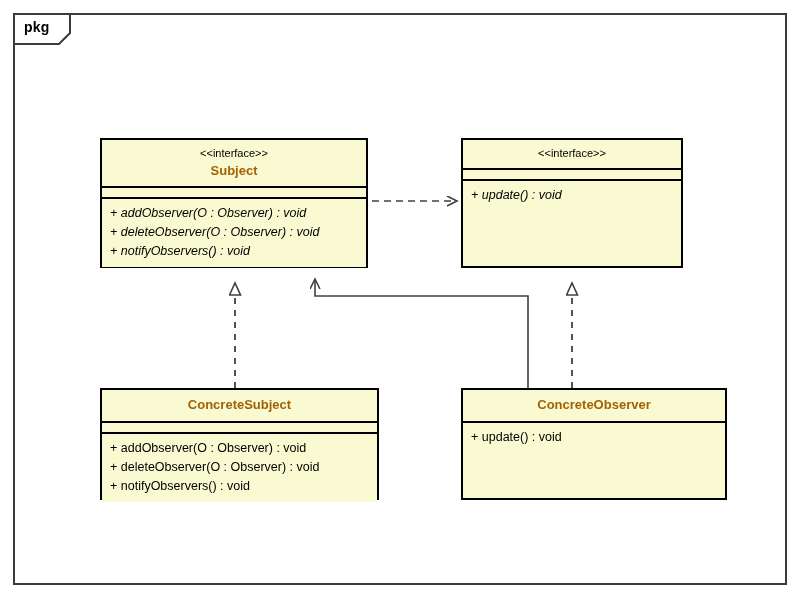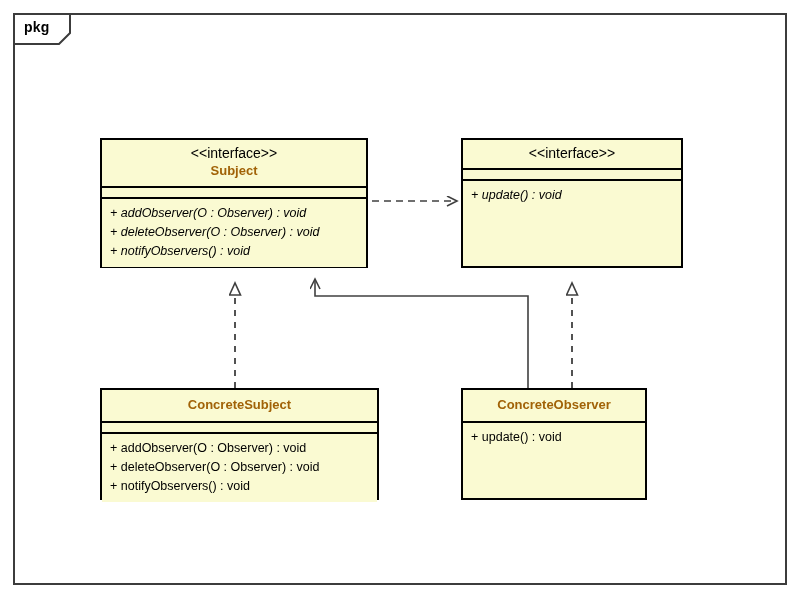--- a/index.html
+++ b/index.html
@@ -64,21 +64,21 @@
     border-top: 2px solid #000000;
   }
   .comp-empty {
     height: 11px;
   }
   .comp-body {
     padding: 5px 8px 6px 8px;
   }
   .stereotype {
     display: block;
-    font-size: 14px;
+    font-size: 11px;
     color: #000000;
     line-height: 17px;
   }
   .cname {
     display: block;
     font-size: 13px;
     font-weight: bold;
     color: #a16207;
     line-height: 18px;
   }
@@ -174,21 +174,21 @@
       <span class="cname">ConcreteSubject</span>
     </div>
     <div class="compartment comp-divider comp-empty"></div>
     <div class="compartment comp-divider comp-body">
       <span class="member">+ addObserver(O : Observer) : void</span>
       <span class="member">+ deleteObserver(O : Observer) : void</span>
       <span class="member">+ notifyObservers() : void</span>
     </div>
   </div>
 
-  <div class="uml-class" style="left:461px; top:388px; width:186px; height:112px;">
+  <div class="uml-class" style="left:461px; top:388px; width:266px; height:112px;">
     <div class="compartment comp-header" style="padding:6px 4px 7px 4px;">
       <span class="cname">ConcreteObserver</span>
     </div>
     <div class="compartment comp-divider comp-body">
       <span class="member">+ update() : void</span>
     </div>
   </div>
 
 </div>
 

